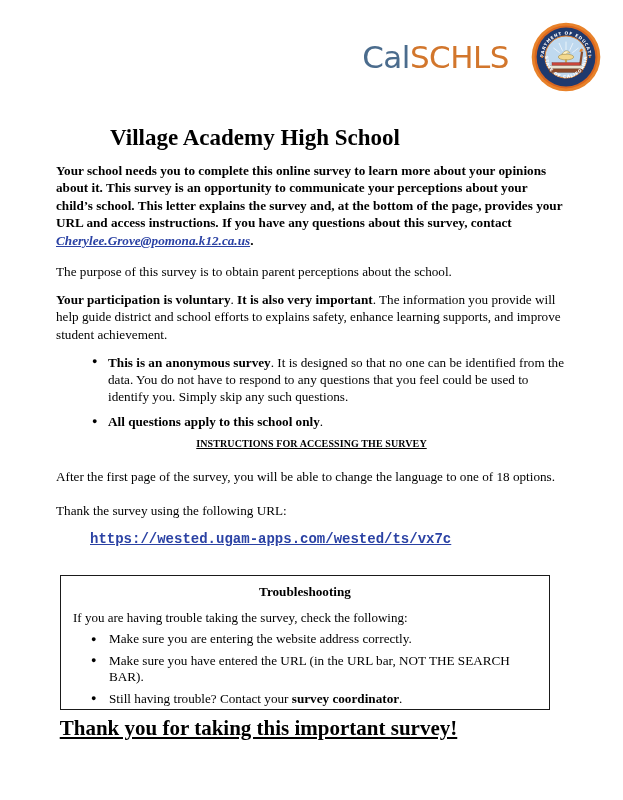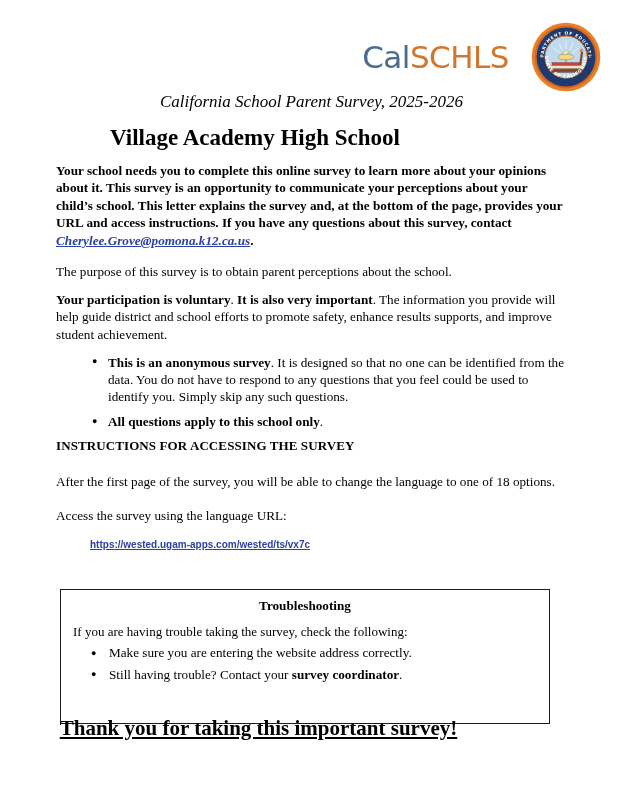--- a/index.html
+++ b/index.html
@@ -93,23 +93,23 @@
   }
   .email-link {
     color: #2b42a4;
     text-decoration: underline;
     font-style: italic;
     font-weight: bold;
   }
   .url-link {
     color: #2b42a4;
     text-decoration: underline;
-    font-family: Liberation Sans, sans-serif;
-    font-weight: bold;
-    font-size: 10px;
+    font-family: Liberation Mono, monospace;
+    font-weight: bold;
+    font-size: 14px;
   }
   .url-line {
     margin: 0 0 12px 0;
     padding-left: 34px;
   }
   .spacer-sm { height: 5px; }
 
   ul.bullets {
     margin: 2px 0 8px 0;
     padding: 0 0 0 36px;
@@ -124,32 +124,33 @@
   }
   ul.bullets > li::before {
     content: "\25CF";
     position: absolute;
     left: 0;
     top: -0.5px;
     font-size: 9px;
     line-height: 1.85;
   }
   .instr-heading {
-    text-align: left;
-    font-weight: bold;
-    font-size: 13px;
+    text-align: center;
+    font-weight: bold;
+    font-size: 10px;
     margin: 1px 0 14px 0;
     letter-spacing: 0.1px;
+    text-decoration: underline;
   }
 
   
   .trouble-box {
     position: absolute;
     left: 60px;
-    top: 589px;
+    top: 575px;
     width: 490px;
     height: 135px;
     box-sizing: border-box;
     border: 1.3px solid #1a1a1a;
     padding: 7px 12px 4px 12px;
   }
   .trouble-title {
     text-align: center;
     font-weight: bold;
     font-size: 13.2px;
@@ -243,50 +244,50 @@
         </text>
 
         <g fill="#E8822A">
           <circle cx="16" cy="50" r="1.4"></circle>
           <circle cx="84" cy="50" r="1.4"></circle>
         </g>
       </svg>
     </div>
   </div>
 
-  <div class="survey-title">California School Parent Survey, 2025-2026</div>
   <div class="school-name">Village Academy High School</div>
 
   <div class="content">
 
     <p class="intro"><span>Your school needs you to complete this online survey to learn more about your opinions about it. This survey is an opportunity to communicate your perceptions about your child’s school. This letter explains the survey and, at the bottom of the page, provides your URL and access instructions. If you have any questions about this survey, contact </span><a class="email-link" href="#">Cherylee.Grove@pomona.k12.ca.us</a><span>.</span></p>
 
     <p>The purpose of this survey is to obtain parent perceptions about the school.</p>
 
-    <p><b>Your participation is voluntary</b><span>. </span><b>It is also very important</b><span>. The information you provide will help guide district and school efforts to promote safety, enhance results supports, and improve student achievement.</span></p>
+    <p><b>Your participation is voluntary</b><span>. </span><b>It is also very important</b><span>. The information you provide will help guide district and school efforts to explains safety, enhance learning supports, and improve student achievement.</span></p>
 
     <ul class="bullets">
       <li><b>This is an anonymous survey</b><span>. It is designed so that no one can be identified from the data. You do not have to respond to any questions that you feel could be used to identify you. Simply skip any such questions.</span></li>
       <li><b>All questions apply to this school only</b><span>.</span></li>
     </ul>
 
     <div class="instr-heading">INSTRUCTIONS FOR ACCESSING THE SURVEY</div>
 
     <div class="spacer-sm"></div>
     <p>After the first page of the survey, you will be able to change the language to one of 18 options.</p>
     <div class="spacer-sm"></div>
-    <p>Access the survey using the language URL:</p>
+    <p>Thank the survey using the following URL:</p>
 
     <p class="url-line"><a class="url-link" href="#">https://wested.ugam-apps.com/wested/ts/vx7c</a></p>
   </div>
 
   <div class="trouble-box">
     <div class="trouble-title">Troubleshooting</div>
     <div class="trouble-lead">If you are having trouble taking the survey, check the following:</div>
     <ul class="trouble-list">
       <li><span>Make sure you are entering the website address correctly.</span></li>
+      <li><span>Make sure you have entered the URL (in the URL bar, NOT THE SEARCH BAR).</span></li>
       <li><span>Still having trouble? Contact your </span><b>survey coordinator</b><span>.</span></li>
     </ul>
   </div>
 
   <div class="thanks">Thank you for taking this important survey!</div>
 
 </div>
 
 </body></html>

